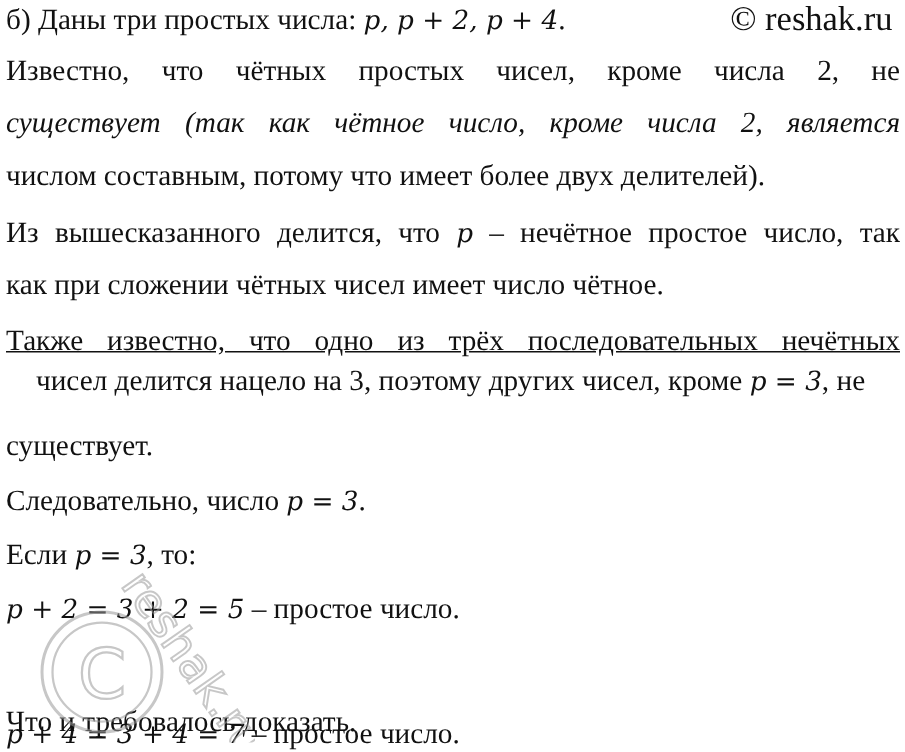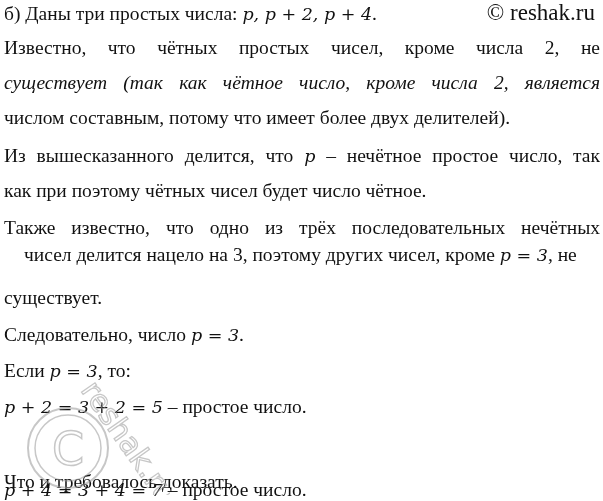--- a/index.html
+++ b/index.html
@@ -66,23 +66,23 @@
     <span>б) Даны три простых числа: </span><span class="var">p, p + 2, p + 4</span><span>.</span>
   </div>
 
   <div class="line justify" style="top:35px;">Известно, что чётных простых чисел, кроме числа 2, не</div>
   <div class="line justify" style="top:70px;font-style:italic;">существует (так как чётное число, кроме числа 2, является</div>
   <div class="line" style="top:105px;">числом составным, потому что имеет более двух делителей).</div>
 
   <div class="line justify" style="top:143px;">
     <span><span>Из вышесказанного делится, что </span><span class="var">p</span><span> – нечётное простое число, так</span></span>
   </div>
-  <div class="line" style="top:178px;">как при поэтому чётных чисел будет число чётное.</div>
+  <div class="line" style="top:178px;">как при сложении чётных чисел имеет число чётное.</div>
 
-  <div class="line justify" style="top:215px;">Также известно, что одно из трёх последовательных нечётных</div>
+  <div class="line justify" style="top:215px;text-decoration:underline;">Также известно, что одно из трёх последовательных нечётных</div>
   <div class="line" style="top:242px; width:596px;margin-left:20px;">
     <span>чисел делится нацело на 3, поэтому других чисел, кроме </span><span class="var">p = 3</span><span>, не</span>
   </div>
   <div class="line" style="top:285px;">существует.</div>
 
   <div class="line" style="top:322px;">
     <span>Следовательно, число </span><span class="var">p = 3</span><span>.</span>
   </div>
 
   <div class="line" style="top:358px;">

